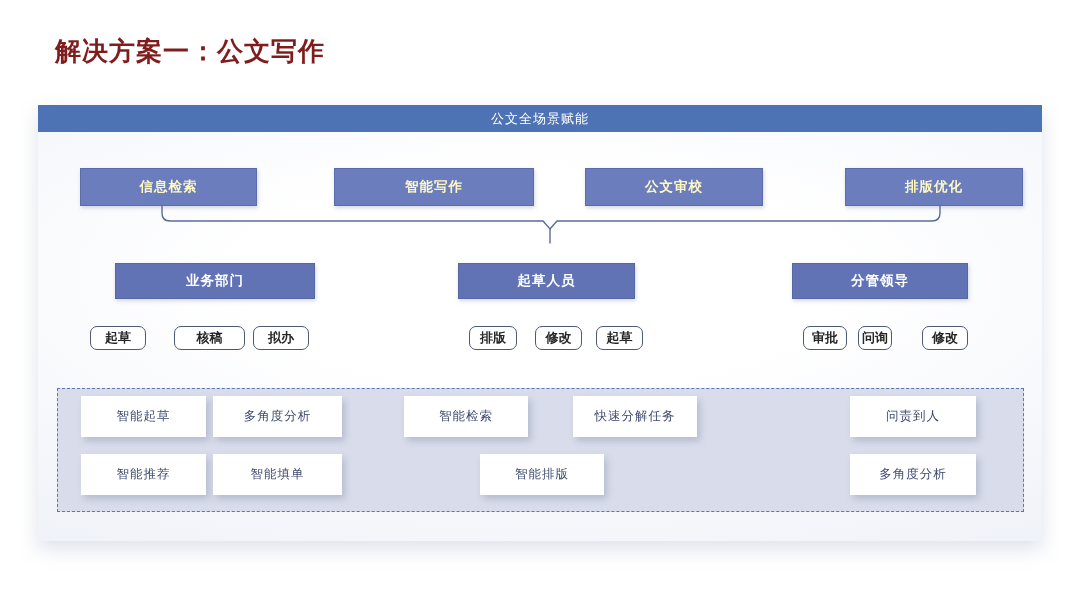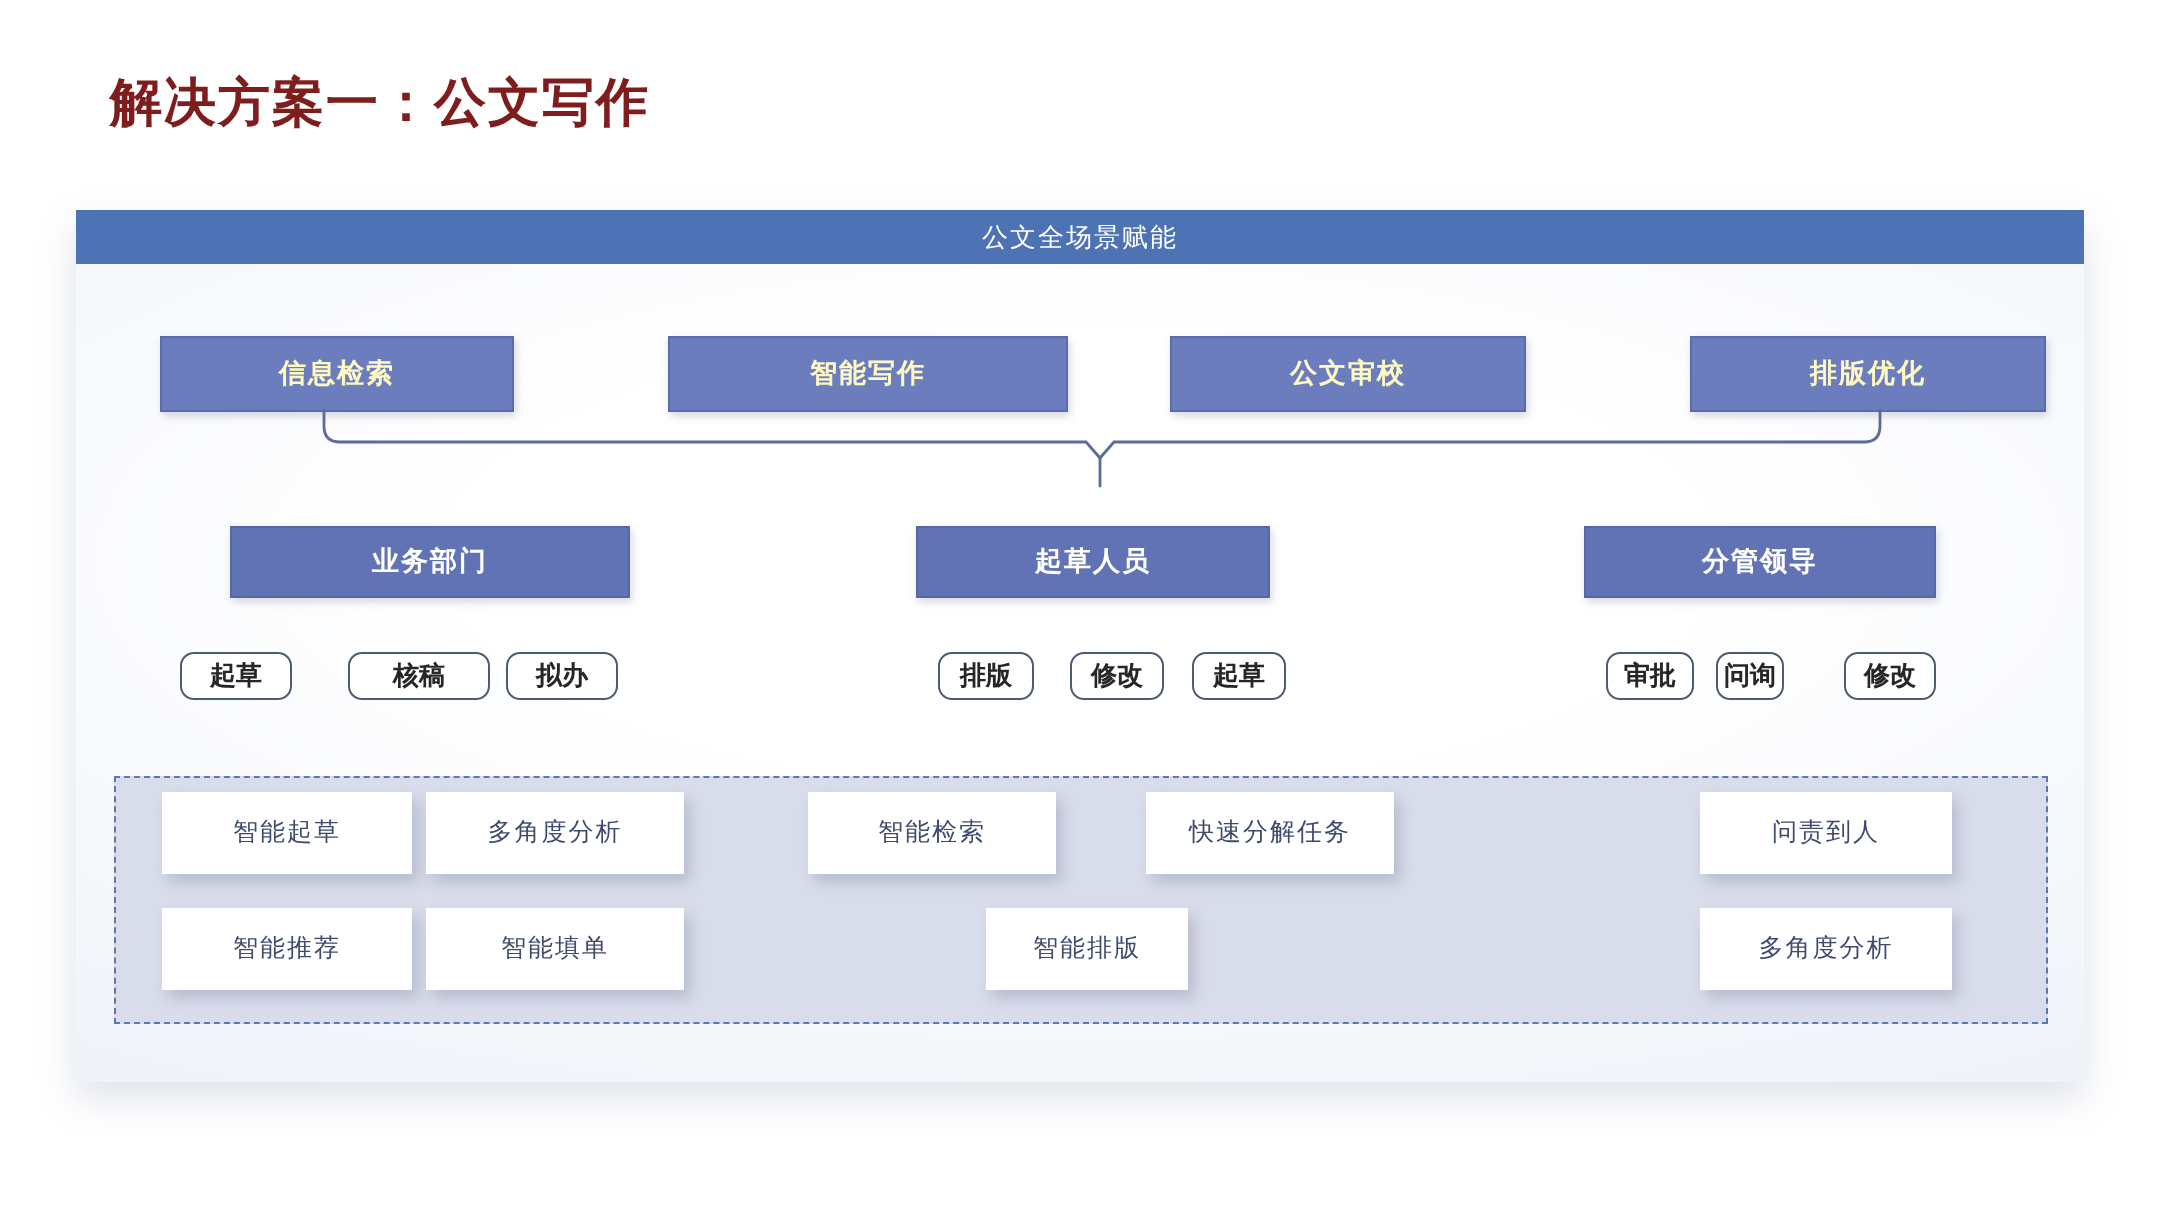--- a/index.html
+++ b/index.html
@@ -84,21 +84,21 @@
     color:var(--feature-text);font-size:12.5px;font-weight:500;letter-spacing:1px;
     display:flex;align-items:center;justify-content:center;
     box-shadow:3px 4px 7px rgba(100,110,140,0.30);
   }
   .fr1{top:291px;} .fr2{top:349px;}
   .f-a{left:43px;width:125px;}
   .f-b{left:175px;width:129px;}
   .f-c{left:366px;width:124px;}
   .f-d{left:535px;width:124px;}
   .f-e{left:812px;width:126px;}
-  .f-f{left:455px;width:101px;}
+  .f-f{left:442px;width:124px;}
 </style>
 </head>
 <body>
 
 <div class="slide">
 
   <div class="title">解决方案一：公文写作</div>
 
   <div class="panel">
 

